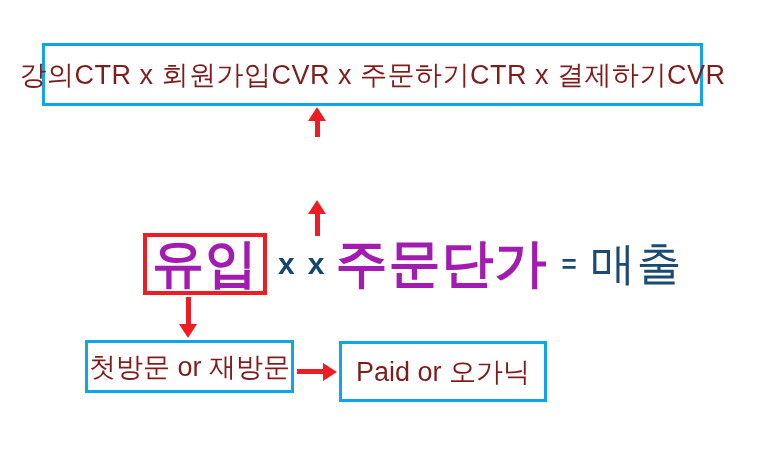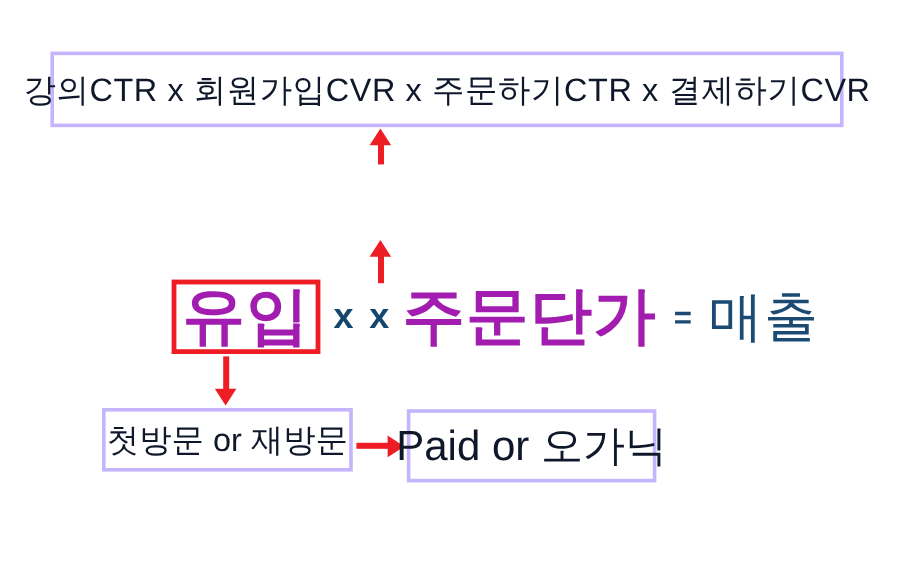--- a/index.html
+++ b/index.html
@@ -10,44 +10,44 @@
   }
   .canvas {
     position: relative;
     width: 757px;
     height: 469px;
     background: #ffffff;
     overflow: hidden;
   }
   .rbox {
     position: absolute;
-    border: 3px solid #c4b5fd;
+    border: 3px solid #0ea5e9;
     background: #ffffff;
     display: flex;
     align-items: center;
     justify-content: center;
-    color: #0f172a;
+    color: #7f1d1d;
     white-space: nowrap;
   }
   .metrics-box {
     left: 42px; top: 43px; width: 661px; height: 63px;
     font-size: 27px;
     letter-spacing: 0.5px;
   }
   .purchase-box {
     left: 217px; top: 136px; width: 207px; height: 62px;
     font-size: 27px;
   }
   .visit-box {
     left: 85px; top: 340px; width: 209px; height: 53px;
     font-size: 27px;
   }
   .channel-box {
     left: 339px; top: 341px; width: 208px; height: 61px;
-    font-size: 35px;
+    font-size: 27px;
     justify-content: center;
   }
   
   .formula-row {
     position: absolute;
     left: 143px; top: 231px; height: 66px;
     display: flex;
     align-items: center;
     gap: 9px;
     white-space: nowrap;

